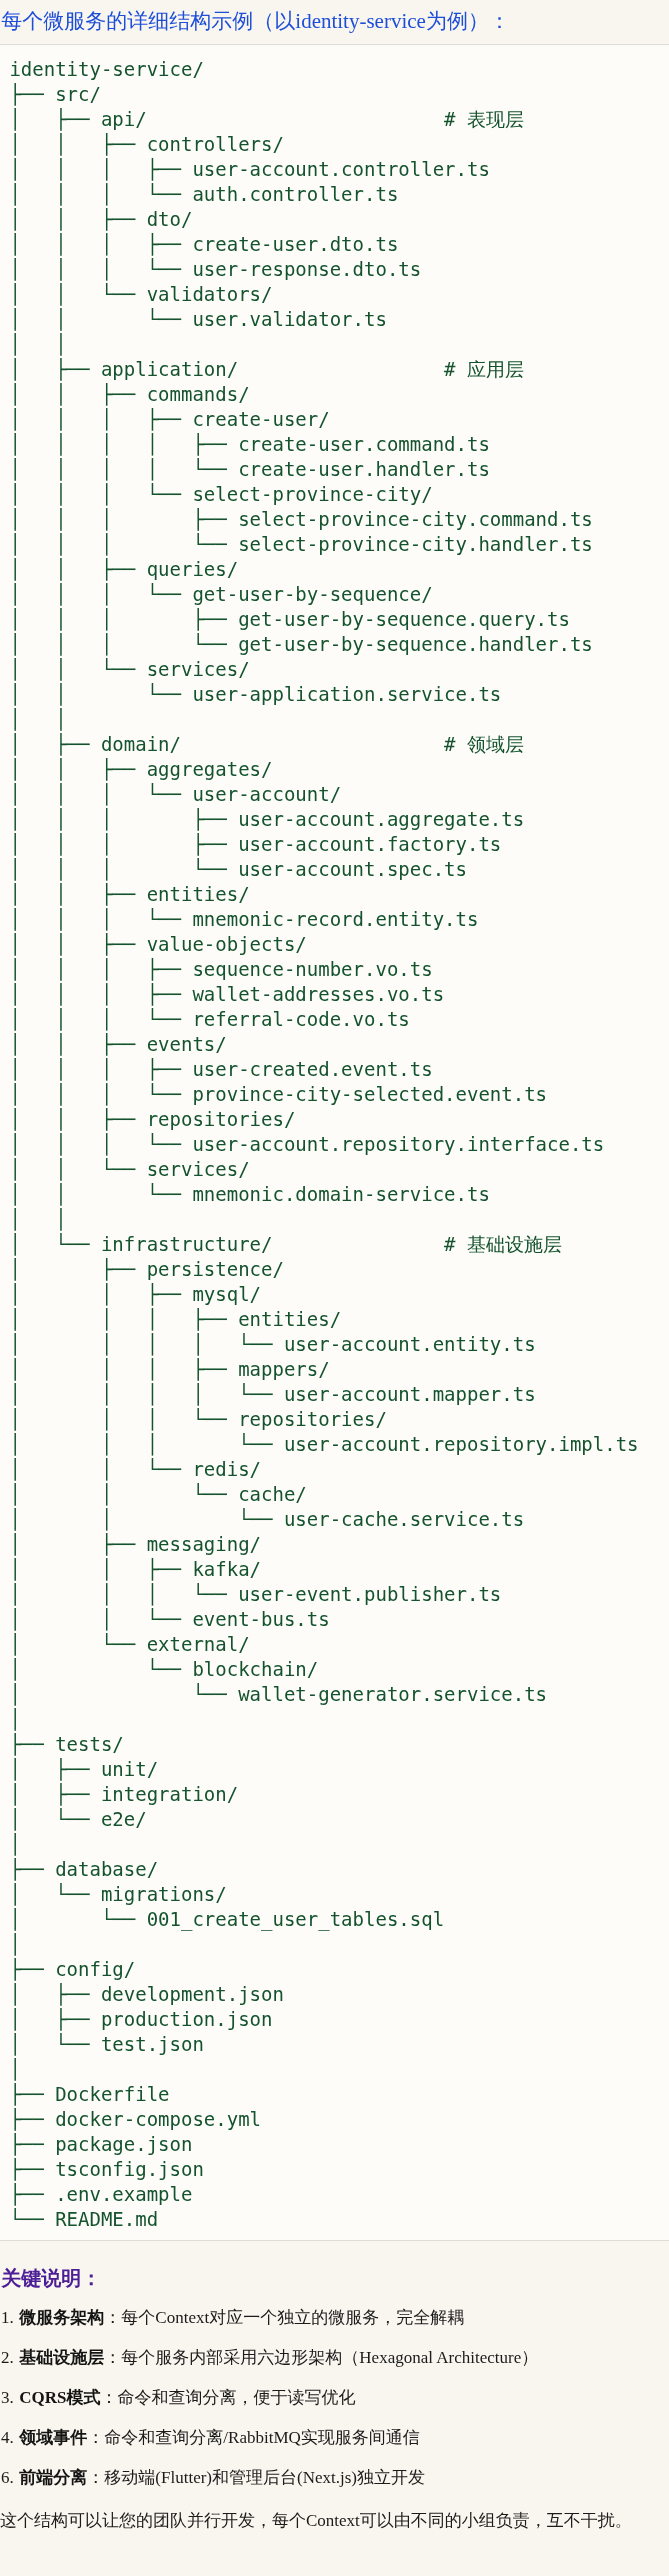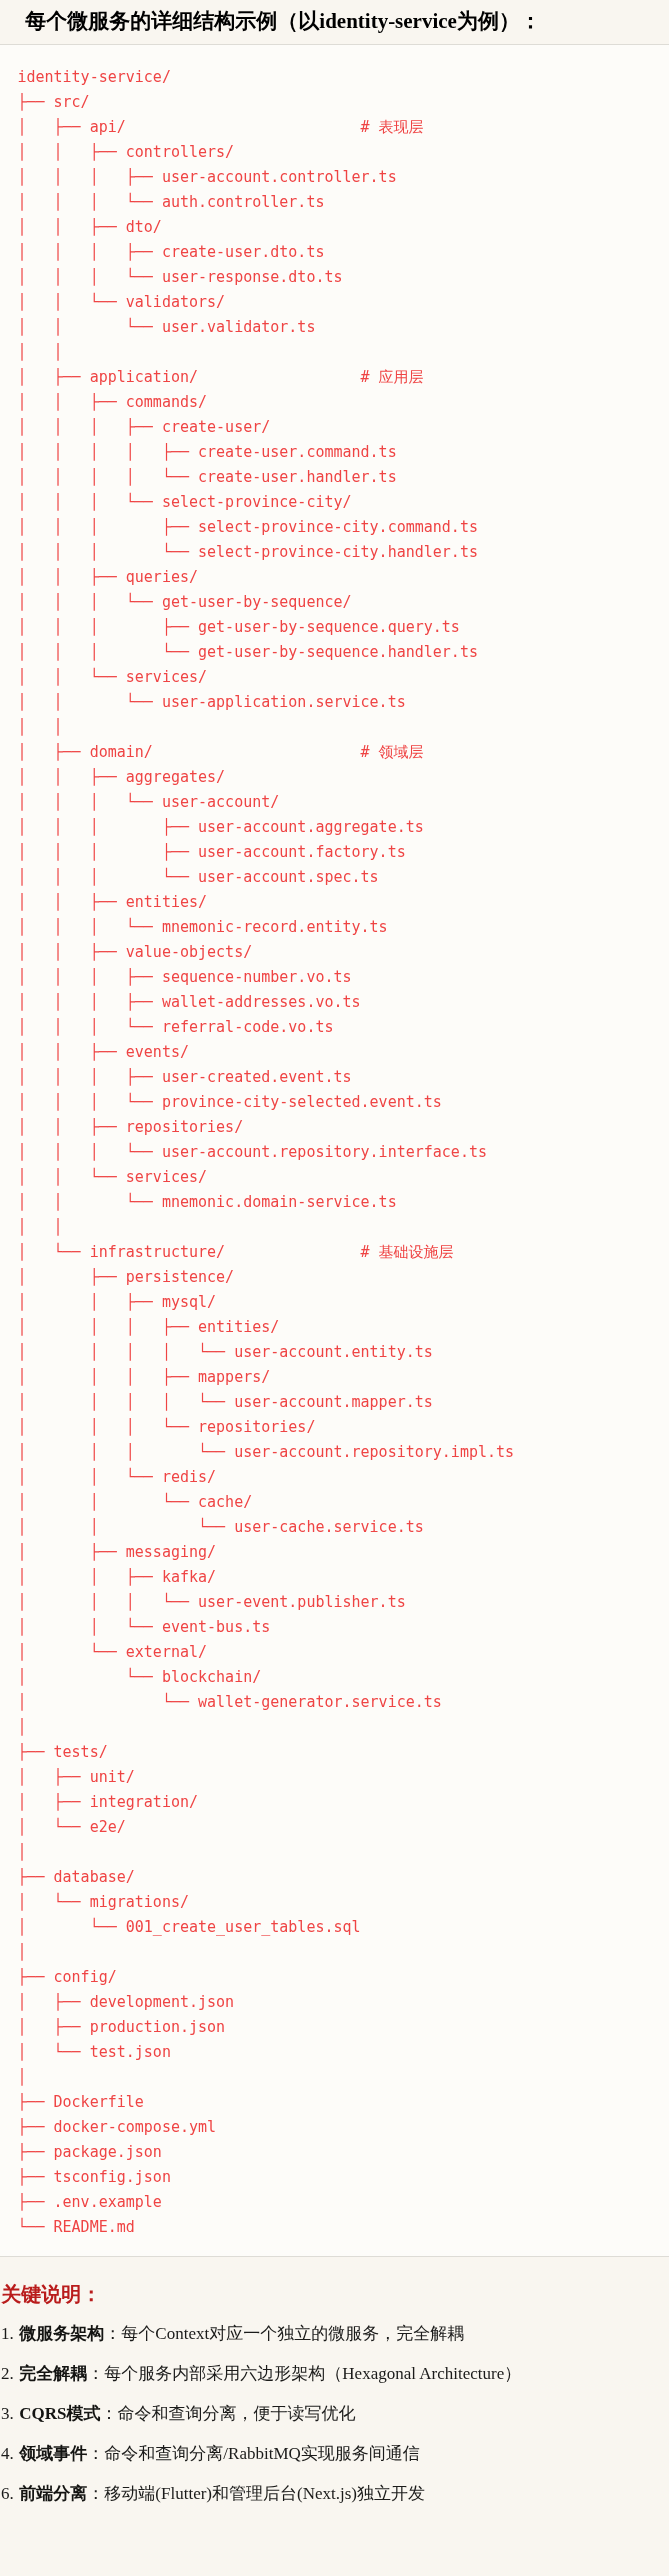--- a/index.html
+++ b/index.html
@@ -11,45 +11,44 @@
     width: 669px;
     min-height: 2576px;
     box-sizing: border-box;
     color: #1b1b1a;
     font-family: "Liberation Serif", serif;
     padding-bottom: 12.5px;
   }
   .page-title {
     font-size: 21px;
     line-height: 1.25;
-    font-weight: 700;
+    font-weight: 400;
     margin: 7.5px 5px 10px 1.3px;
-    color: #000000;
-    padding-left: 24px;
+    color: #1d4ed8;
   }
   .code-section {
     background: #fdfcf9;
     border-top: 1.3px solid #dedcd6;
     border-bottom: 1.3px solid #dedcd6;
     padding: 12.5px 6.3px 7.5px 9.4px;
   }
   .code-section pre {
-    margin: 8px;
+    margin: 0;
     font-family: "DejaVu Sans Mono", monospace;
-    font-size: 15px;
+    font-size: 19px;
     line-height: 25px;
-    color: #ef4444;
+    color: #14532d;
     white-space: pre;
   }
   .notes-heading {
     font-size: 20px;
     line-height: 1.2;
     font-weight: 700;
     margin: 25px 0 16.3px 1.3px;
-    color: #b91c1c;
+    color: #4c1d95;
     font-family: Liberation Serif, serif;
   }
   .note-item {
     font-size: 17px;
     line-height: 1.4;
     margin: 0 0 16.3px 0;
     padding-left: 1px;
     color: #1b1b1a;
   }
   .note-item .num {
@@ -162,30 +161,31 @@
 </section>
 
 <section class="notes-section">
   <h2 class="notes-heading">关键说明：</h2>
 
   <div class="note-item">
     <span class="num">1.</span><strong>微服务架构</strong><span>：每个Context对应一个独立的微服务，完全解耦</span>
   </div>
 
   <div class="note-item">
-    <span class="num">2.</span><strong>完全解耦</strong><span>：每个服务内部采用六边形架构（Hexagonal Architecture）</span>
+    <span class="num">2.</span><strong>基础设施层</strong><span>：每个服务内部采用六边形架构（Hexagonal Architecture）</span>
   </div>
 
   <div class="note-item">
     <span class="num">3.</span><strong>CQRS模式</strong><span>：命令和查询分离，便于读写优化</span>
   </div>
 
   <div class="note-item">
     <span class="num">4.</span><strong>领域事件</strong><span>：命令和查询分离/RabbitMQ实现服务间通信</span>
   </div>
 
 
   <div class="note-item">
     <span class="num">6.</span><strong>前端分离</strong><span>：移动端(Flutter)和管理后台(Next.js)独立开发</span>
   </div>
 
+  <p class="notes-footer">这个结构可以让您的团队并行开发，每个Context可以由不同的小组负责，互不干扰。</p>
 </section>
 
 
 </body></html>

